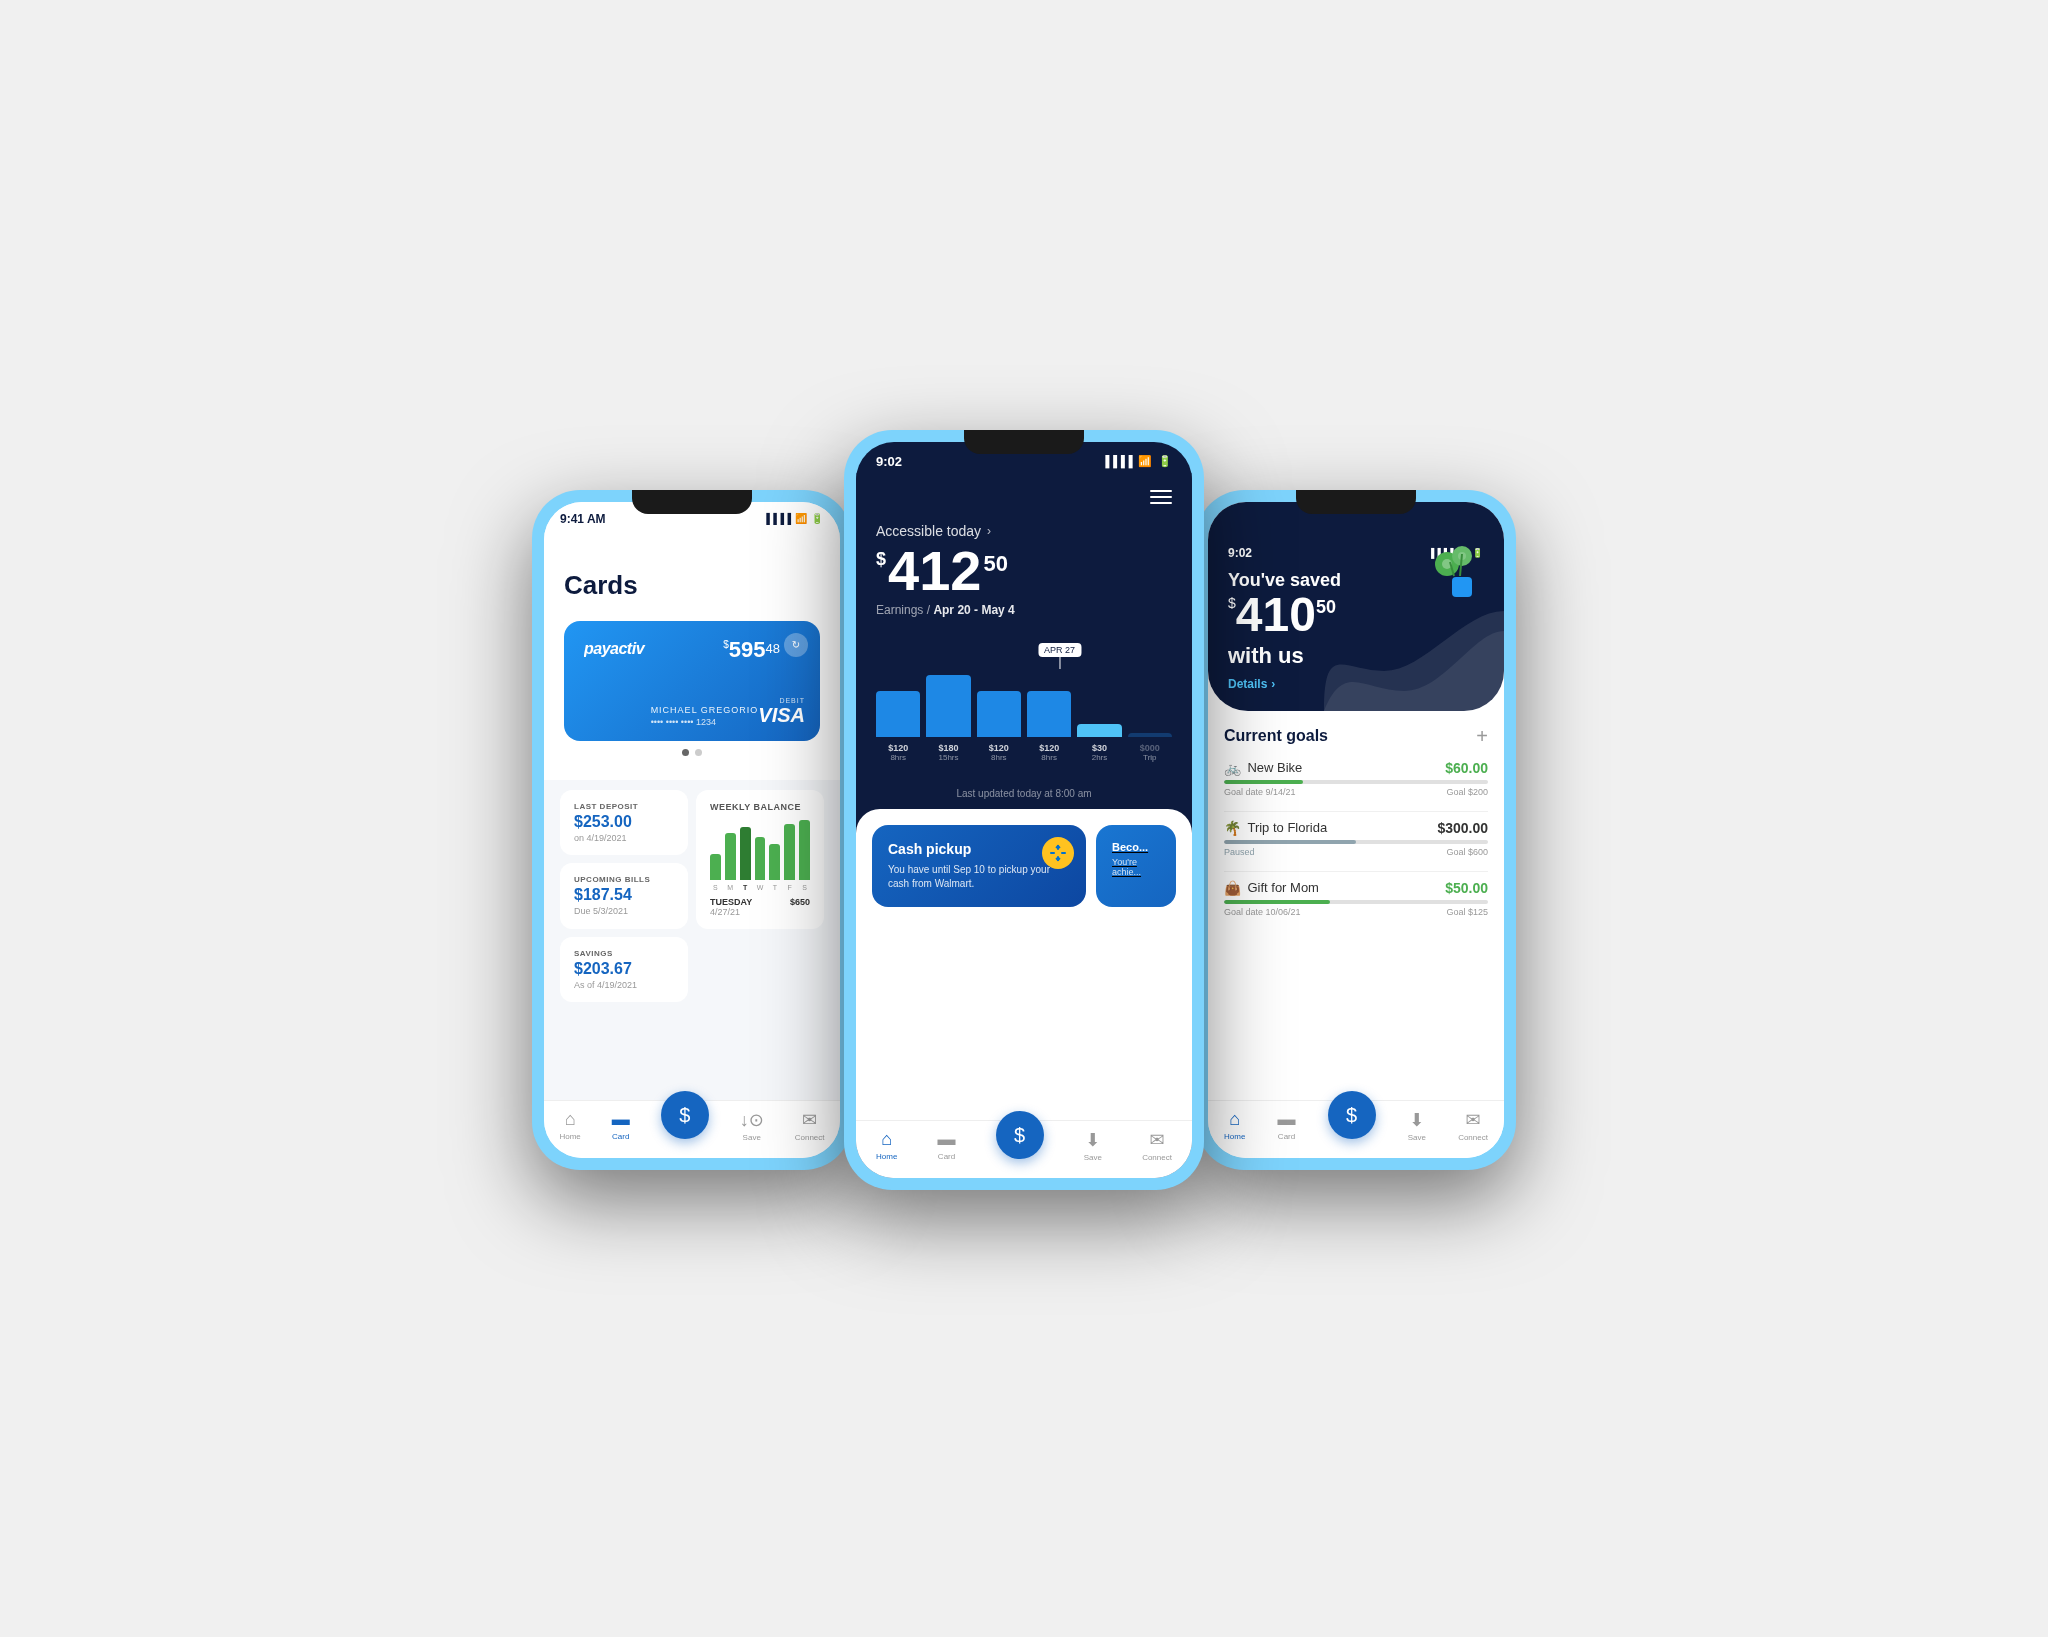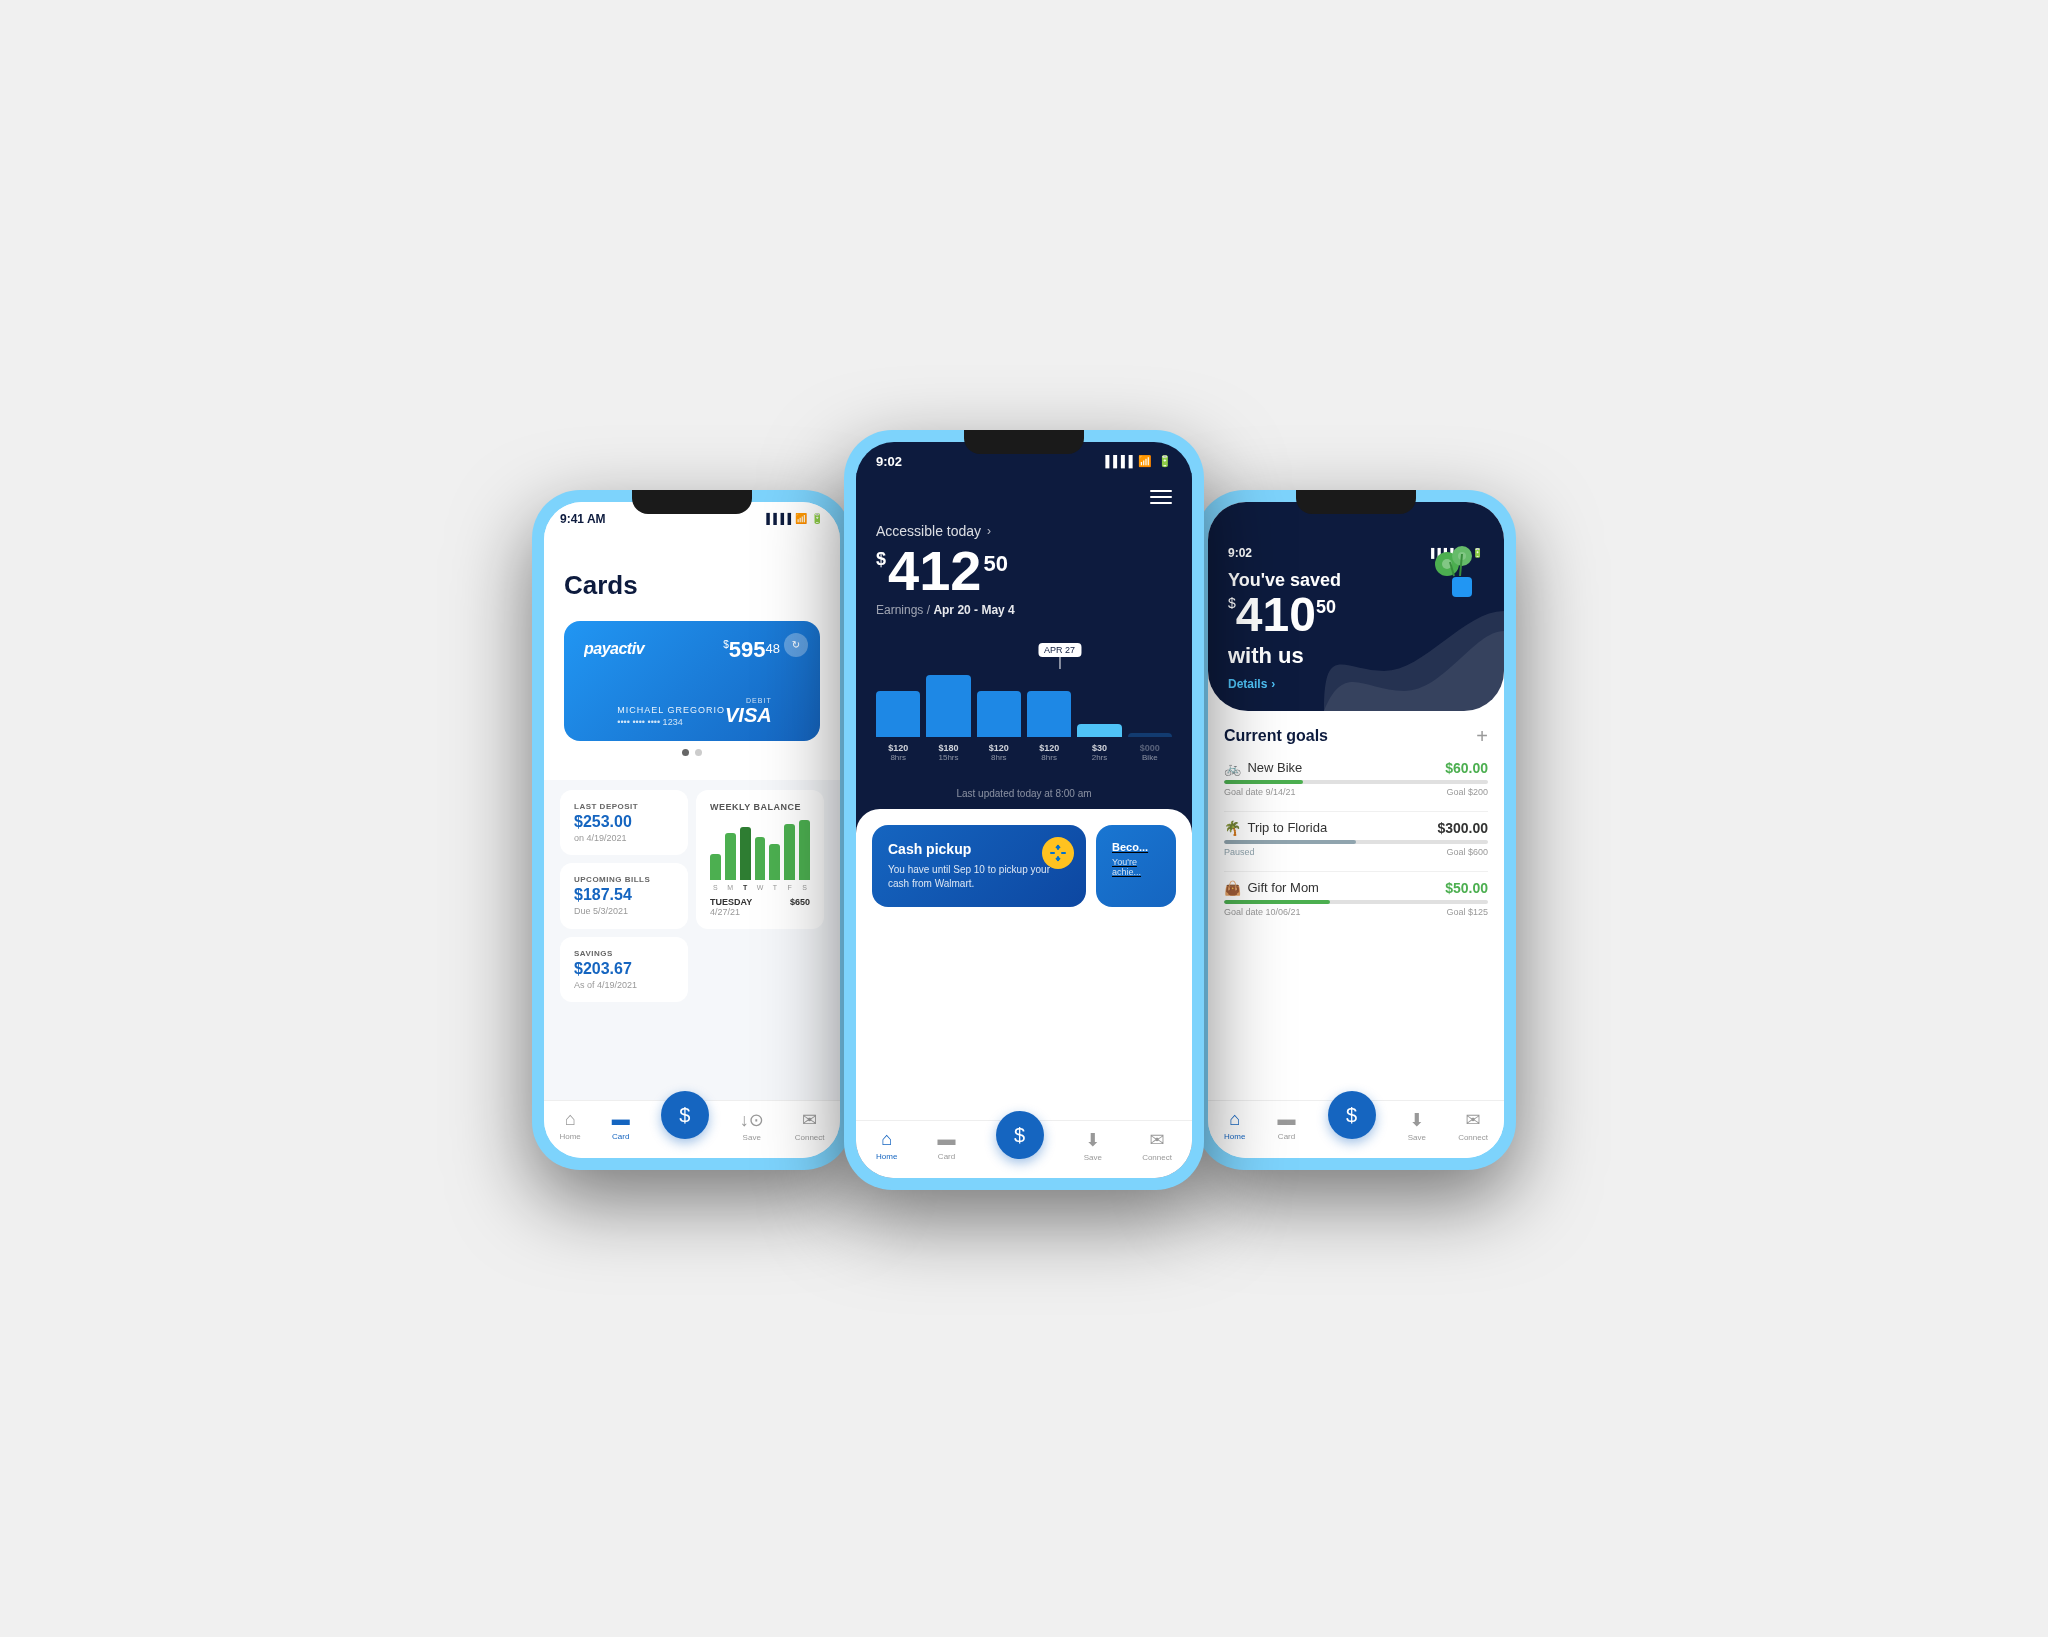--- a/index.html
+++ b/index.html
@@ -137,21 +137,21 @@
       background: rgba(255,255,255,0.3);
       display: flex; align-items: center; justify-content: center;
       font-size: 10px; color: white;
     }
     .card-info {
       position: absolute;
       bottom: 14px;
       left: 20px;
       right: 15px;
       display: flex;
-      justify-content: center;
+      justify-content: flex-end;
       align-items: flex-end;
     }
     .card-name {
       font-size: 9px;
       letter-spacing: 1px;
       color: rgba(255,255,255,0.9);
     }
     .card-number {
       font-size: 9px;
       color: rgba(255,255,255,0.8);
@@ -855,21 +855,21 @@
             <div class="center-bar-label">
               <div class="cbl-amount">$120</div>
               <div class="cbl-hours">8hrs</div>
             </div>
             <div class="center-bar-label">
               <div class="cbl-amount">$30</div>
               <div class="cbl-hours">2hrs</div>
             </div>
             <div class="center-bar-label">
               <div class="cbl-amount" style="color:rgba(255,255,255,0.3);">$000</div>
-              <div class="cbl-hours">Bike</div>
+              <div class="cbl-hours">Trip</div>
             </div>
           </div>
         </div>
 
         <div class="updated-text">Last updated today at 8:00 am</div>
 
         <div class="white-section">
           <div class="cards-row">
             <div class="cash-pickup-card">
               <div class="pickup-title">Cash pickup</div>

